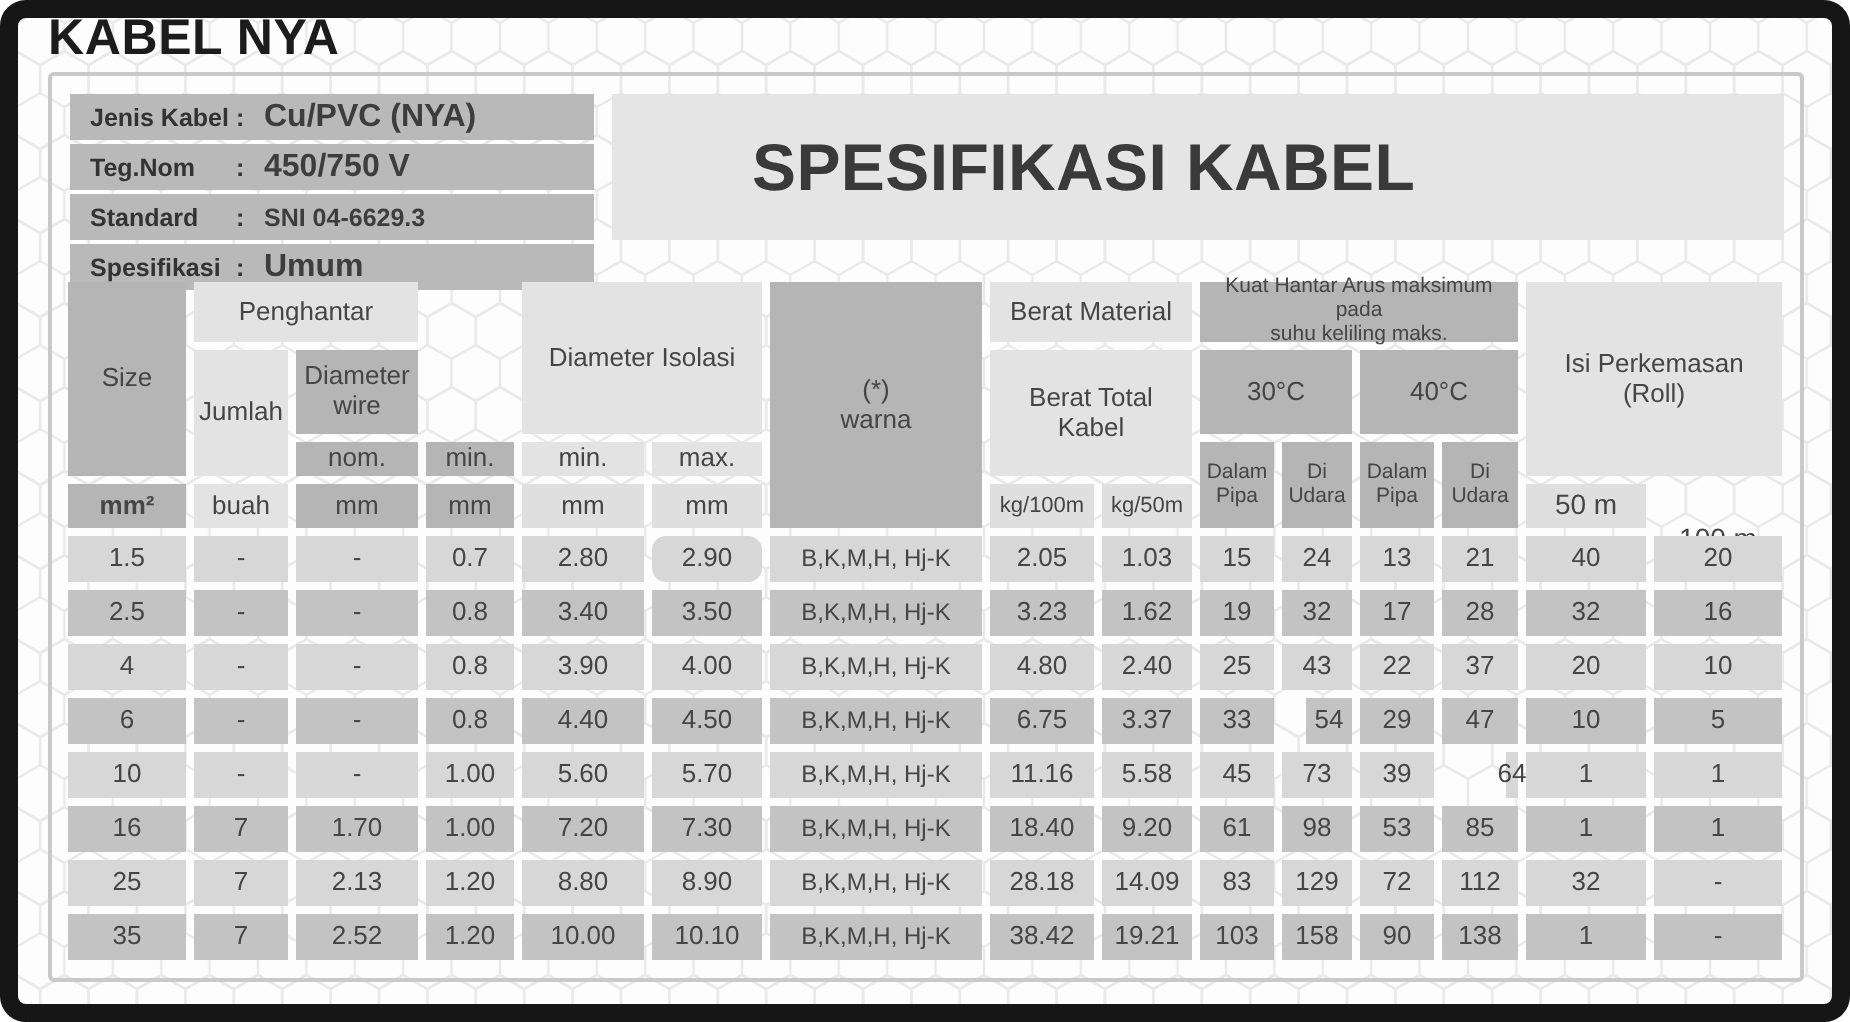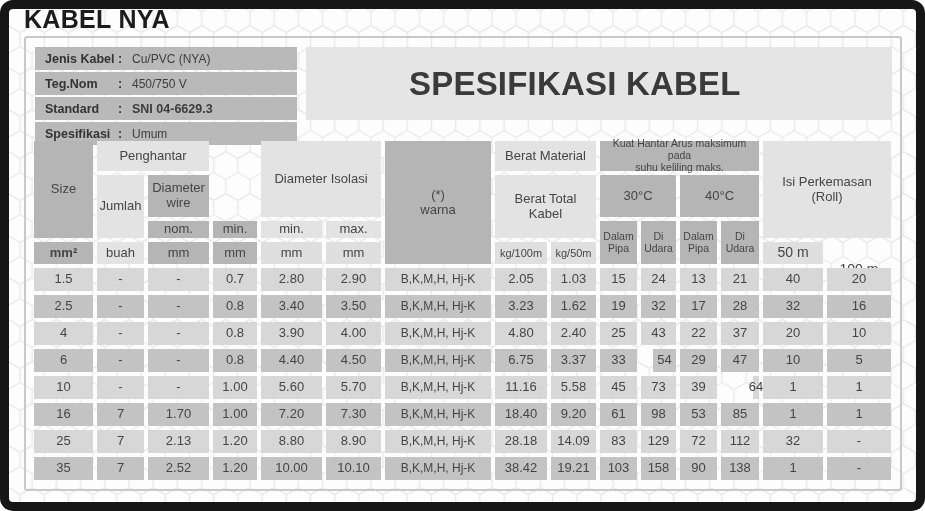--- a/index.html
+++ b/index.html
@@ -33,31 +33,31 @@
 
   
   .info-panel { position:absolute; left:35px; top:47px; width:262px; }
   .info-row {
     display:flex; align-items:center;
     height:23px; margin-bottom:2px; padding-left:10px;
     background:var(--info_bar,#b9b9b9);
   }
   .info-label { font-weight:bold; font-size:12.5px; width:73px; color:#333; }
   .info-colon { font-weight:bold; font-size:12.5px; width:14px; color:#333; }
-  .info-value { font-size:12px; color:#3d3d3d; }
+  .info-value { font-size:16px; color:#3d3d3d;font-weight:bold; }
   .info-value.bold { font-weight:bold; font-size:12.5px; }
 
   
   .spec-title-box {
     position:absolute; left:306px; top:47px; width:586px; height:73px;
     background:var(--spec_box,#e5e5e5);
     display:flex; align-items:center;
   }
   .spec-title {
-    padding-left:103px;
+    padding-left:70px;
     font-size:33px; font-weight:bold; letter-spacing:0.2px; color:#3a3a3a;
   }
 
   
   .spec-table {
     position:absolute; left:34px; top:141px;
     display:grid;
     grid-template-columns:59px 47px 61px 44px 61px 55px 106px 52px 45px 37px 35px 37px 38px 60px 64px;
     grid-template-rows:30px 42px 17px 22px repeat(8,23px);
     gap:4px;
@@ -172,21 +172,21 @@
       <div class="cell th unit-light kgs" style="grid-area:4/8/5/9" data-name="unit-kg-100m">kg/100m</div>
       <div class="cell th unit-light kgs" style="grid-area:4/9/5/10" data-name="unit-kg-50m">kg/50m</div>
       <div class="cell th unit-light roll" style="grid-area:4/14/5/15" data-name="header-roll-50m">50 m</div>
       <div class="cell th r100h roll" style="grid-area:4/15/5/16" data-name="header-roll-100m">100 m</div>
 
     <div class="cell data row-light" data-name="cell-size" style="grid-area: 5 / 1;">1.5</div>
         <div class="cell data row-light" data-name="cell-jumlah" style="grid-area: 5 / 2;">-</div>
         <div class="cell data row-light" data-name="cell-diameter-wire" style="grid-area: 5 / 3;">-</div>
         <div class="cell data row-light" data-name="cell-tebal-isolasi" style="grid-area: 5 / 4;">0.7</div>
         <div class="cell data row-light" data-name="cell-diameter-min" style="grid-area: 5 / 5;">2.80</div>
-        <div class="cell data row-light" data-name="cell-diameter-max" style="grid-area: 5 / 6;">2.90</div>
+        <div class="cell data row-light" data-name="cell-diameter-max" style="grid-area: 5 / 6; border-radius: 7px;">2.90</div>
         <div class="cell data row-light" data-name="cell-warna" style="grid-area: 5 / 7;">B,K,M,H, Hj-K</div>
         <div class="cell data row-light" data-name="cell-kg-100m" style="grid-area: 5 / 8;">2.05</div>
         <div class="cell data row-light" data-name="cell-kg-50m" style="grid-area: 5 / 9;">1.03</div>
         <div class="cell data row-light" data-name="cell-c30-dalam-pipa" style="grid-area: 5 / 10;">15</div>
         <div class="cell data row-light" data-name="cell-c30-di-udara" style="grid-area: 5 / 11;">24</div>
         <div class="cell data row-light" data-name="cell-c40-dalam-pipa" style="grid-area: 5 / 12;">13</div>
         <div class="cell data row-light" data-name="cell-c40-di-udara" style="grid-area: 5 / 13;">21</div>
         <div class="cell data row-light" data-name="cell-roll-50m" style="grid-area: 5 / 14;">40</div>
         <div class="cell data row-light" data-name="cell-roll-100m" style="grid-area: 5 / 15;">20</div>
         <div class="cell data row-dark" data-name="cell-size" style="grid-area: 6 / 1;">2.5</div>

